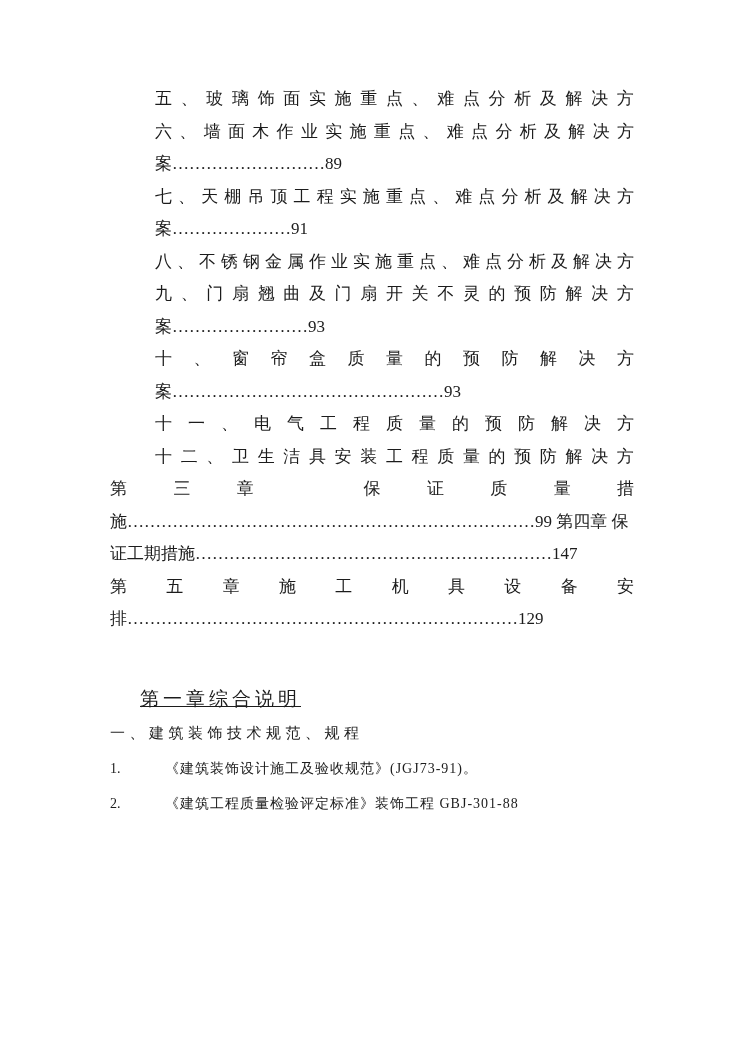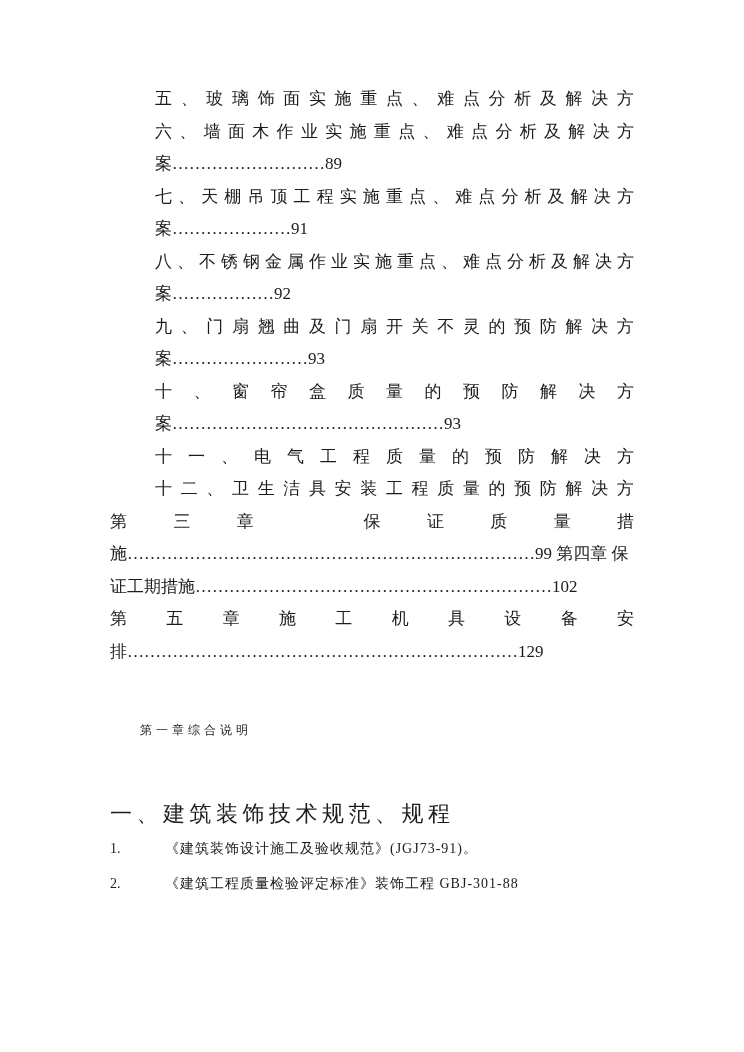--- a/index.html
+++ b/index.html
@@ -34,33 +34,33 @@
     display: flex;
     justify-content: space-between;
   }
   .jchars span { display: inline-block; }
   .toc-item { margin-left: 45px; }      
   .chapter-item { margin-left: 0; }     
   
   .heading {
     margin-top: 45px;
     margin-left: 30px;
-    font-size: 12px;
+    font-size: 19px;
     letter-spacing: 4px;
     line-height: 35px;
     height: 35px;
     white-space: nowrap;
+    text-decoration: underline;
   }
   .subheading {
-    font-size: 22px;
+    font-size: 15px;
     letter-spacing: 4.5px;
     line-height: 35px;
     height: 35px;
     white-space: nowrap;
-    margin-top: 48px;
   }
   .ref {
     font-size: 14px;
     letter-spacing: 1px;
     line-height: 35px;
     height: 35px;
     white-space: nowrap;
   }
   .refnum {
     display: inline-block;
@@ -170,21 +170,20 @@
           <span>、</span>
           <span>难</span>
           <span>点</span>
           <span>分</span>
           <span>析</span>
           <span>及</span>
           <span>解</span>
           <span>决</span>
           <span>方</span>
         </div>
-      <div class="tline">案………………92</div>
     </div>
 
     <div class="toc-item">
       <div class="tline jchars">
           <span>九</span>
           <span>、</span>
           <span>门</span>
           <span>扇</span>
           <span>翘</span>
           <span>曲</span>
@@ -274,21 +273,21 @@
           <span>三</span>
           <span>章</span>
           <span style="min-width: 1em;">&nbsp;</span>
           <span>保</span>
           <span>证</span>
           <span>质</span>
           <span>量</span>
           <span>措</span>
         </div>
       <div class="tline">施………………………………………………………………99 第四章 保</div>
-      <div class="tline">证工期措施………………………………………………………102</div>
+      <div class="tline">证工期措施………………………………………………………147</div>
     </div>
 
     <div class="chapter-item">
       <div class="tline jchars">
           <span>第</span>
           <span>五</span>
           <span>章</span>
           <span>施</span>
           <span>工</span>
           <span>机</span>

